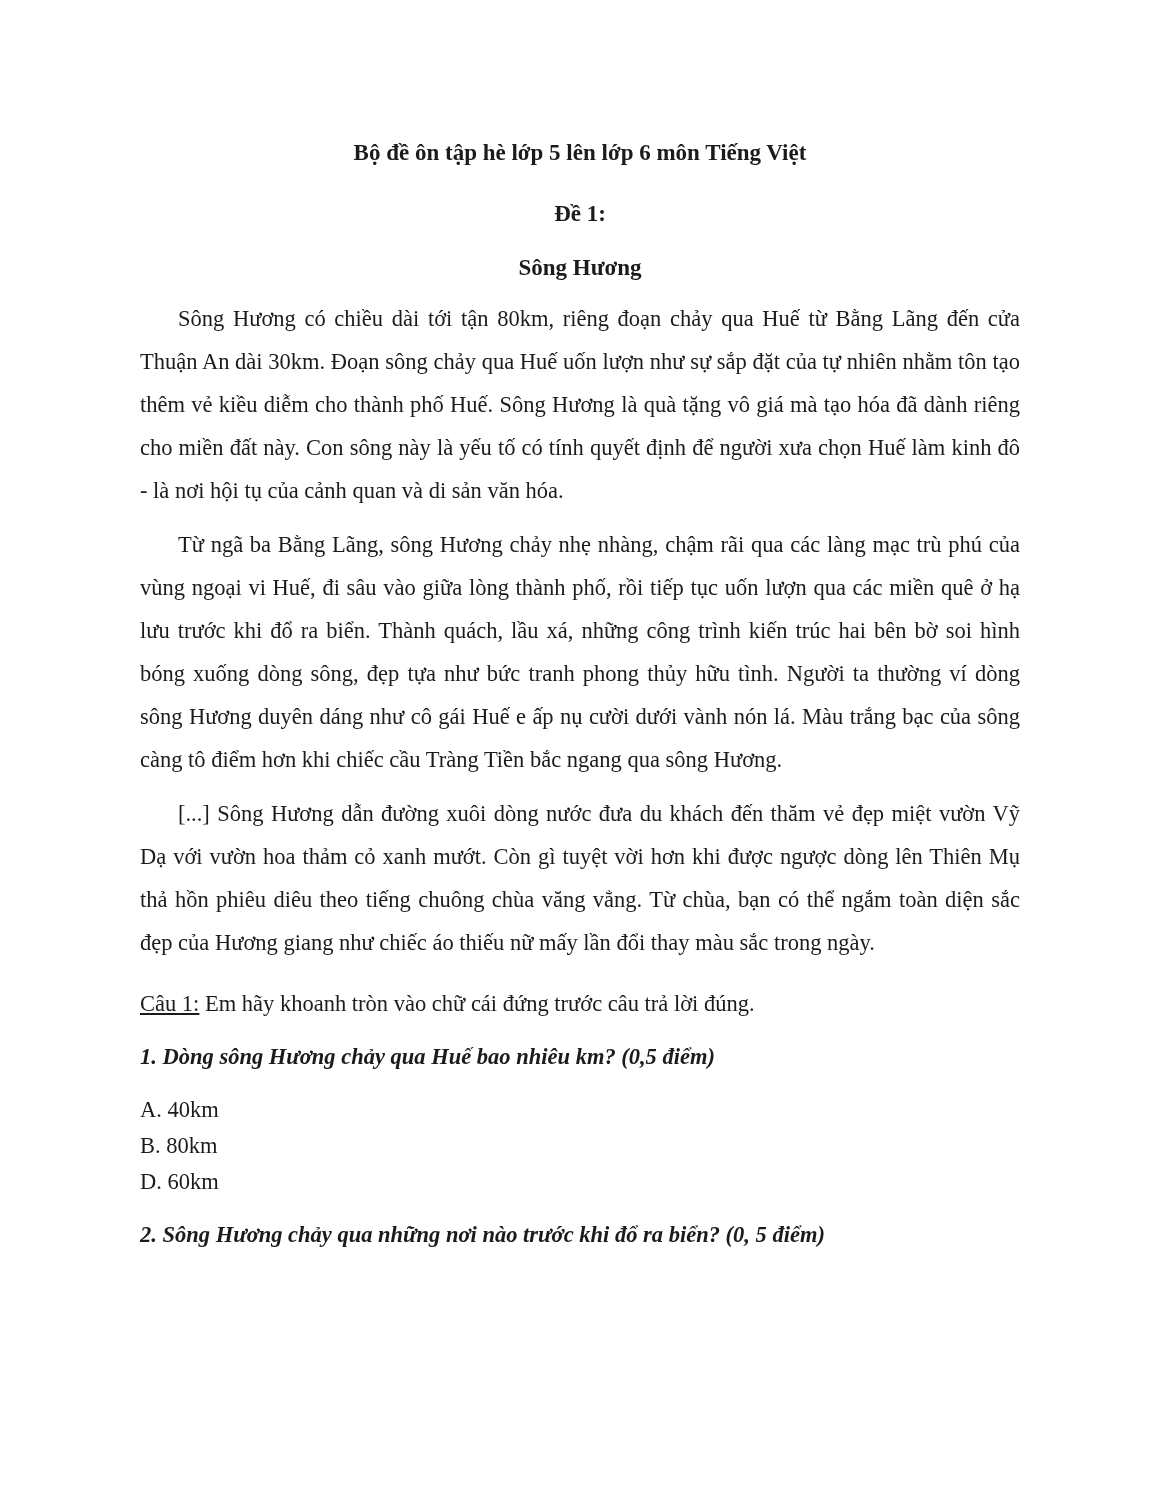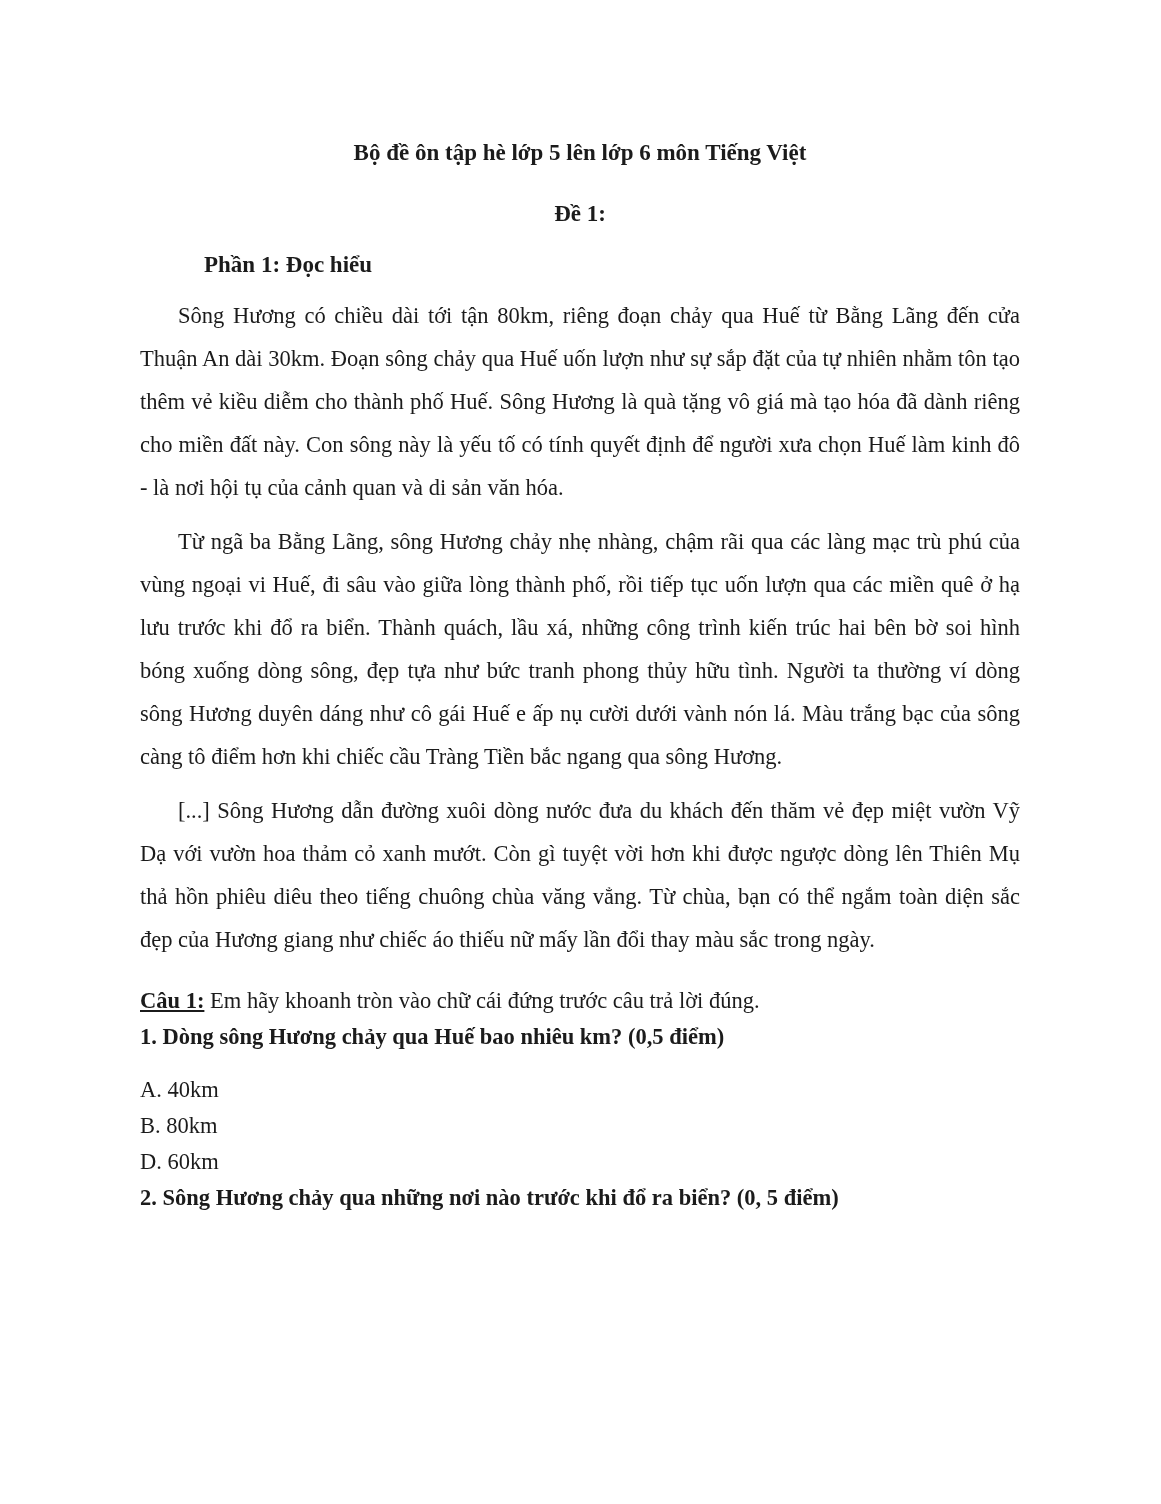--- a/index.html
+++ b/index.html
@@ -58,27 +58,29 @@
     margin: 0;
     margin-top: 11px;
   }
   .para.first { margin-top: 14px; }
   .q-intro {
     font-size: 22.5px;
     line-height: 36px;
     margin-top: 22px;
   }
   .q-intro .q-label {
-    font-weight: bold;
+    font-weight: normal;
     text-decoration: underline;
   }
   .question {
     font-size: 22.5px;
     font-weight: bold;
+    font-style: italic;
     line-height: 36px;
+    margin-top: 17px;
   }
   .options-row {
     display: flex;
     font-size: 22.5px;
     line-height: 36px;
     margin-top: 17px;
     flex-direction: column;
   }
   .options-row .option { width: 230px; }
   .options-row .option:nth-child(3) { width: 238px; }
@@ -108,22 +110,22 @@
 </head>
 <body>
 
 <div class="page">
   <div class="content">
 
     <div class="doc-title">Bộ đề ôn tập hè lớp 5 lên lớp 6 môn Tiếng Việt</div>
 
     <div class="doc-subtitle">Đề 1:</div>
 
-    <div class="section-heading">Phần 1: Đọc hiểu</div>
 
+    <div class="reading-title">Sông Hương</div>
 
     <p class="para first">Sông Hương có chiều dài tới tận 80km, riêng đoạn chảy qua Huế từ Bằng Lãng đến cửa Thuận An dài 30km. Đoạn sông chảy qua Huế uốn lượn như sự sắp đặt của tự nhiên nhằm tôn tạo thêm vẻ kiều diễm cho thành phố Huế. Sông Hương là quà tặng vô giá mà tạo hóa đã dành riêng cho miền đất này. Con sông này là yếu tố có tính quyết định để người xưa chọn Huế làm kinh đô - là nơi hội tụ của cảnh quan và di sản văn hóa.</p>
 
     <p class="para">Từ ngã ba Bằng Lãng, sông Hương chảy nhẹ nhàng, chậm rãi qua các làng mạc trù phú của vùng ngoại vi Huế, đi sâu vào giữa lòng thành phố, rồi tiếp tục uốn lượn qua các miền quê ở hạ lưu trước khi đổ ra biển. Thành quách, lầu xá, những công trình kiến trúc hai bên bờ soi hình bóng xuống dòng sông, đẹp tựa như bức tranh phong thủy hữu tình. Người ta thường ví dòng sông Hương duyên dáng như cô gái Huế e ấp nụ cười dưới vành nón lá. Màu trắng bạc của sông càng tô điểm hơn khi chiếc cầu Tràng Tiền bắc ngang qua sông Hương.</p>
 
     <p class="para">[...] Sông Hương dẫn đường xuôi dòng nước đưa du khách đến thăm vẻ đẹp miệt vườn Vỹ Dạ với vườn hoa thảm cỏ xanh mướt. Còn gì tuyệt vời hơn khi được ngược dòng lên Thiên Mụ thả hồn phiêu diêu theo tiếng chuông chùa văng vẳng. Từ chùa, bạn có thể ngắm toàn diện sắc đẹp của Hương giang như chiếc áo thiếu nữ mấy lần đổi thay màu sắc trong ngày.</p>
 
     <div class="q-intro">
       <span class="q-label">Câu 1:</span><span> Em hãy khoanh tròn vào chữ cái đứng trước câu trả lời đúng.</span>
     </div>

